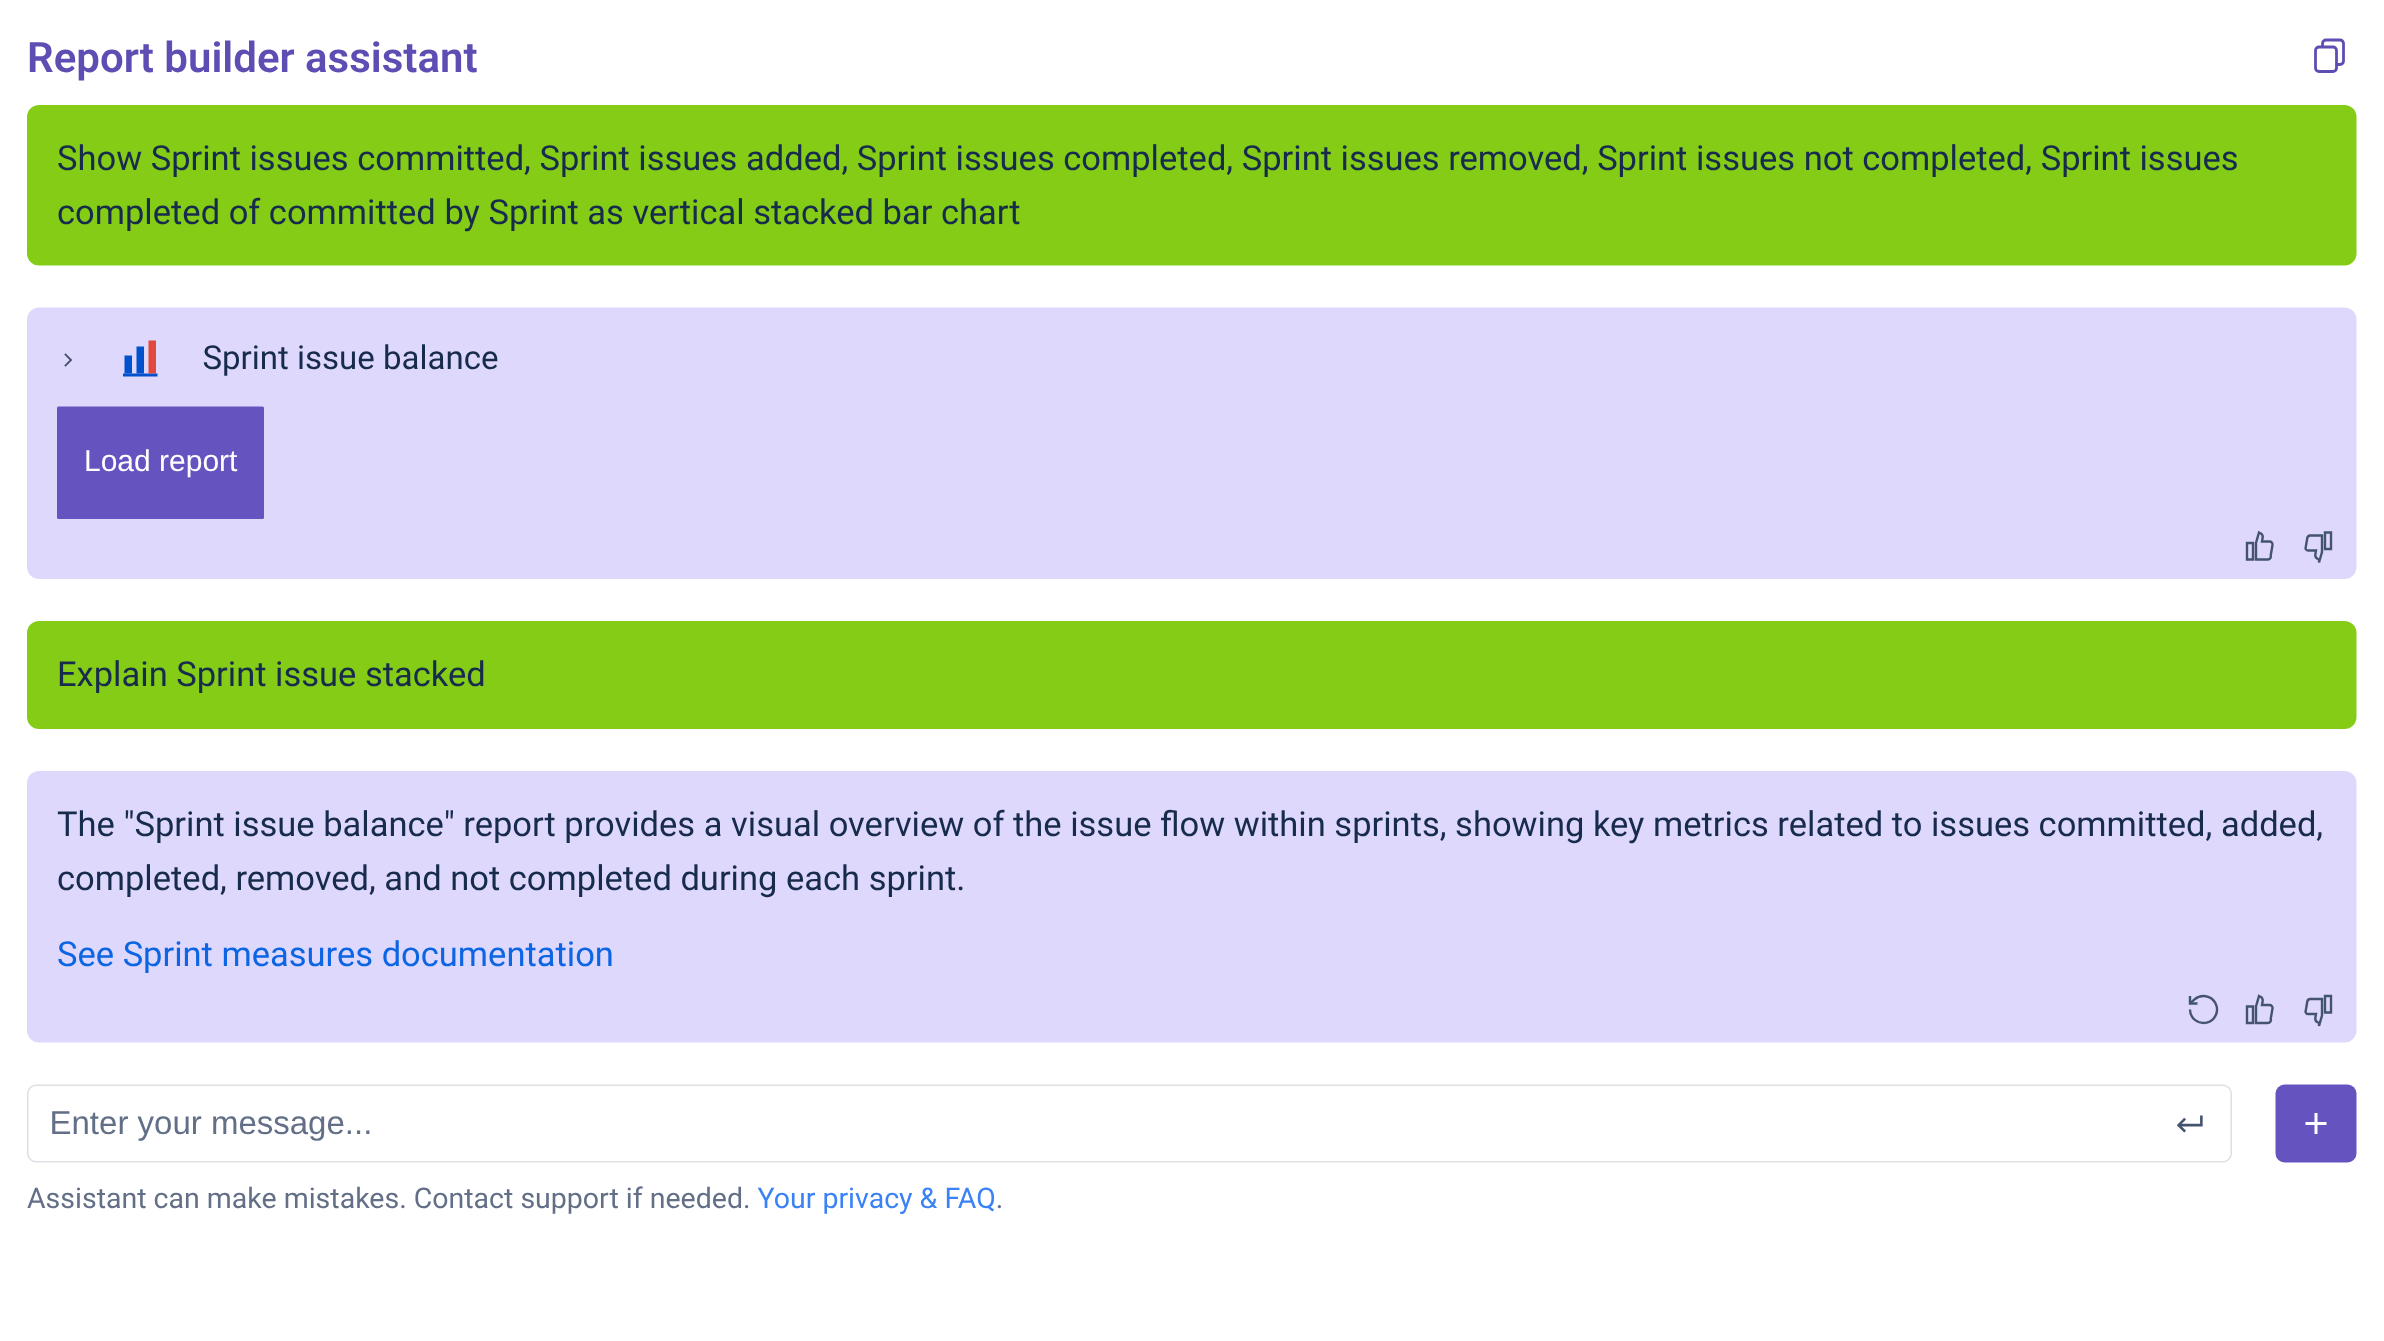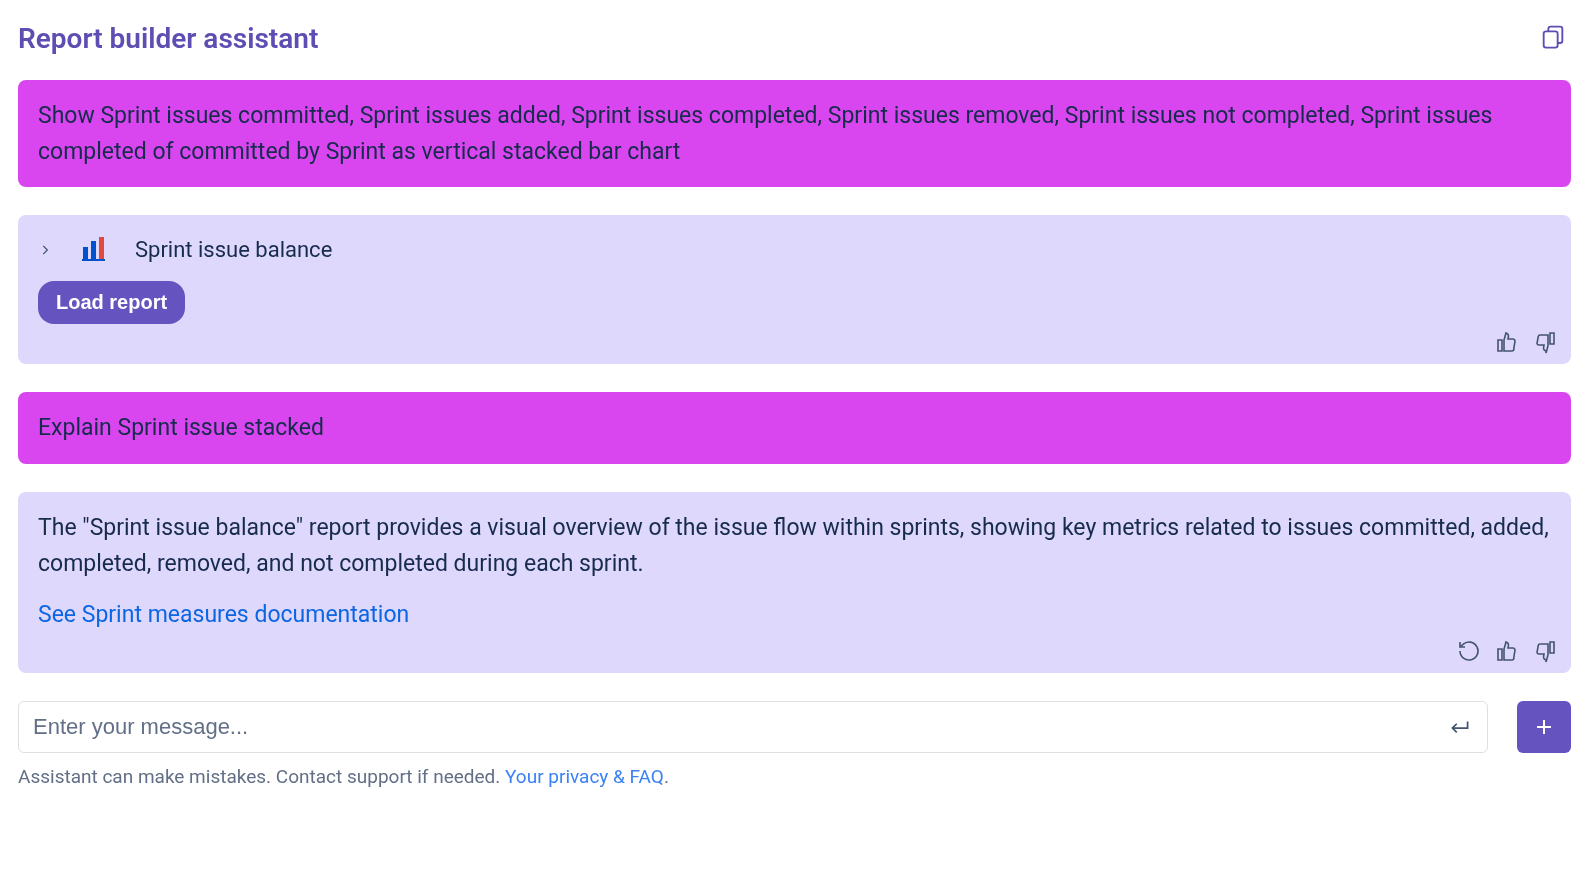--- a/index.html
+++ b/index.html
@@ -6,34 +6,34 @@
     body {
       font-family: -apple-system, BlinkMacSystemFont, 'Segoe UI', Roboto, Helvetica, Arial, sans-serif;
       background: #fff;
       padding: 18px;
       color: #172B4D;
     }
     .header-row {
       display: flex;
       align-items: center;
       justify-content: space-between;
-      margin-bottom: 22px;
+      margin-bottom: 12px;
     }
     .page-title {
       color: #5E4DB2;
       font-size: 28px;
       font-weight: 600;
     }
     .clipboard-btn {
       color: #5E4DB2;
       cursor: pointer;
       padding: 4px;
     }
     .msg-user {
-      background: #d946ef;
+      background: #84cc16;
       border-radius: 8px;
       padding: 18px 20px;
       font-size: 23px;
       line-height: 1.55;
       color: #172B4D;
       margin-bottom: 28px;
     }
     .msg-assistant {
       background: #DFD8FD;
       border-radius: 8px;
@@ -68,25 +68,24 @@
     .chart-icon .b2 { background: #0052CC; height: 18px; }
     .chart-icon .b3 { background: #E2483D; height: 22px; }
     .report-title {
       font-size: 22px;
       color: #172B4D;
     }
     .load-btn {
       background: #6554C0;
       color: #fff;
       border: none;
-      border-radius: 16px;
-      padding: 10px 18px;
+      border-radius: 1px;
+      padding: 26px 18px;
       font-size: 20px;
       cursor: pointer;
-      font-weight: bold;
     }
     .feedback-row {
       position: absolute;
       right: 14px;
       bottom: 10px;
       display: flex;
       gap: 14px;
       color: #44546F;
     }
     .feedback-row .icon-btn { cursor: pointer; display: flex; }

